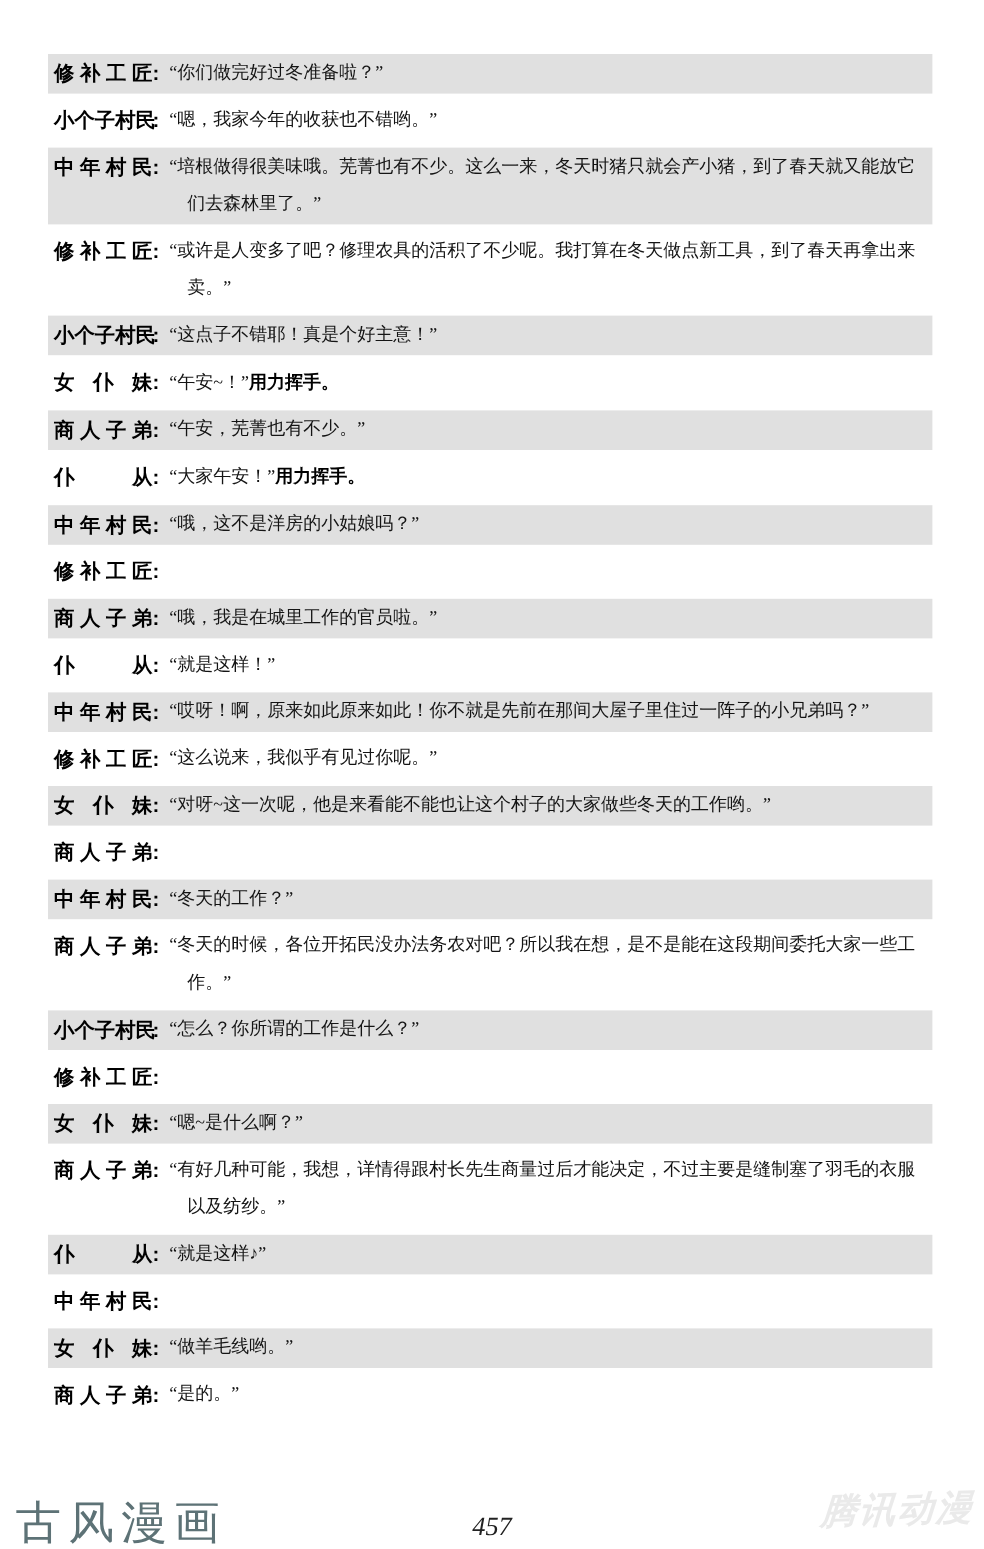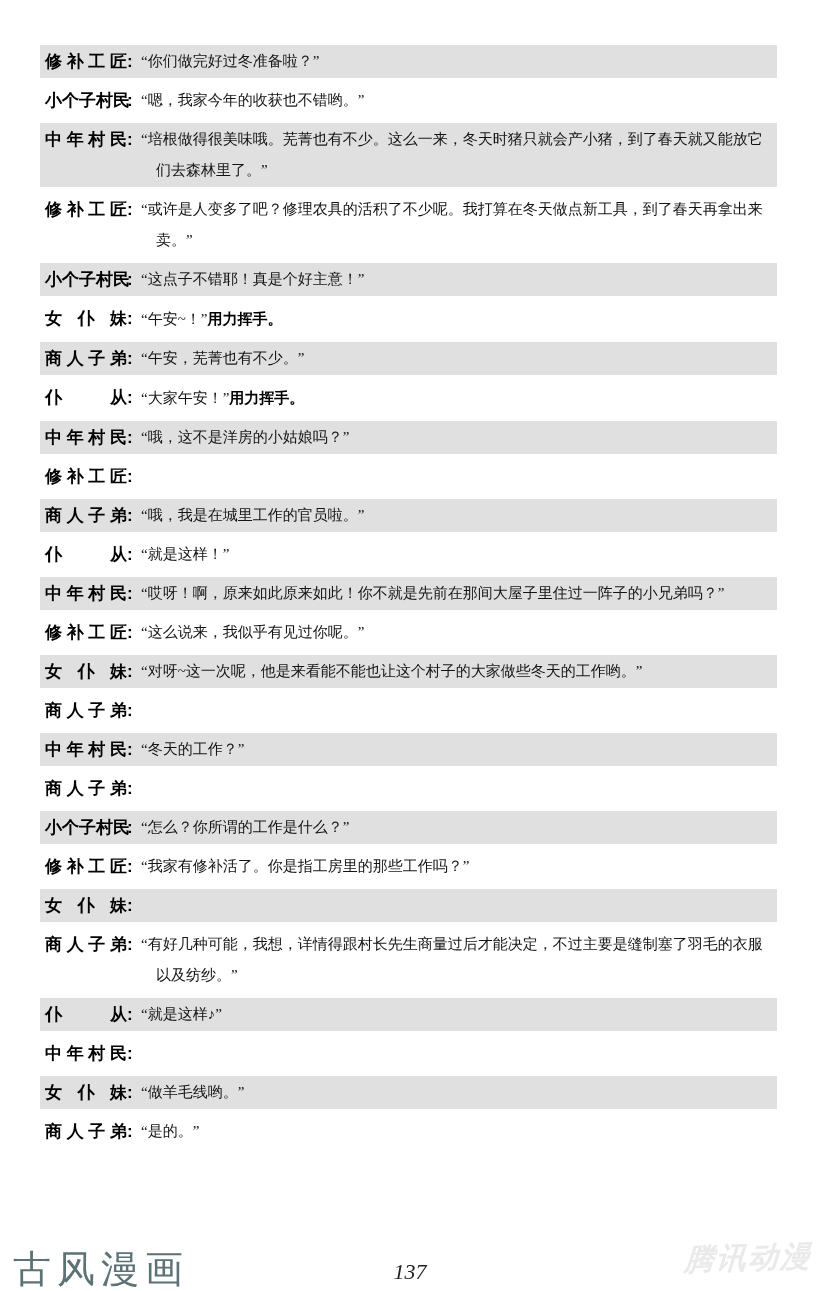--- a/index.html
+++ b/index.html
@@ -176,34 +176,35 @@
     <span class="speaker"><span class="speaker-name">商人子弟</span><span class="speaker-colon">:</span></span>
   </div>
 
   <div class="row shaded">
     <span class="speaker"><span class="speaker-name">中年村民</span><span class="speaker-colon">:</span></span>
     <span class="dialogue"><span>“冬天的工作？”</span></span>
   </div>
 
   <div class="row">
     <span class="speaker"><span class="speaker-name">商人子弟</span><span class="speaker-colon">:</span></span>
+    <span class="dialogue"><span>“冬天的时候，各位开拓民没办法务农对吧？所以我在想，是不是能在这段期间委托大家一些工作。”</span></span>
   </div>
 
   <div class="row shaded">
     <span class="speaker"><span class="speaker-name">小个子村民</span><span class="speaker-colon">:</span></span>
     <span class="dialogue"><span>“怎么？你所谓的工作是什么？”</span></span>
   </div>
 
   <div class="row">
     <span class="speaker"><span class="speaker-name">修补工匠</span><span class="speaker-colon">:</span></span>
-    <span class="dialogue"><span>“我家有修补活了。你是指工房里的那些工作吗？”</span></span>
-  </div>
-
-  <div class="row shaded">
-    <span class="speaker"><span class="speaker-name">女仆妹</span><span class="speaker-colon">:</span></span>
+  </div>
+
+  <div class="row shaded">
+    <span class="speaker"><span class="speaker-name">女仆妹</span><span class="speaker-colon">:</span></span>
+    <span class="dialogue"><span>“嗯~是什么啊？”</span></span>
   </div>
 
   <div class="row">
     <span class="speaker"><span class="speaker-name">商人子弟</span><span class="speaker-colon">:</span></span>
     <span class="dialogue"><span>“有好几种可能，我想，详情得跟村长先生商量过后才能决定，不过主要是缝制塞了羽毛的衣服以及纺纱。”</span></span>
   </div>
 
   <div class="row shaded">
     <span class="speaker"><span class="speaker-name">仆从</span><span class="speaker-colon">:</span></span>
     <span class="dialogue"><span>“就是这样♪”</span></span>
@@ -218,14 +219,14 @@
     <span class="dialogue"><span>“做羊毛线哟。”</span></span>
   </div>
 
   <div class="row">
     <span class="speaker"><span class="speaker-name">商人子弟</span><span class="speaker-colon">:</span></span>
     <span class="dialogue"><span>“是的。”</span></span>
   </div>
 </div>
 
 <div class="footer-watermark-left">古风漫画</div>
-<div class="footer-page-number">137</div>
+<div class="footer-page-number">457</div>
 <div class="footer-watermark-right">腾讯动漫</div>
 
 </body></html>

